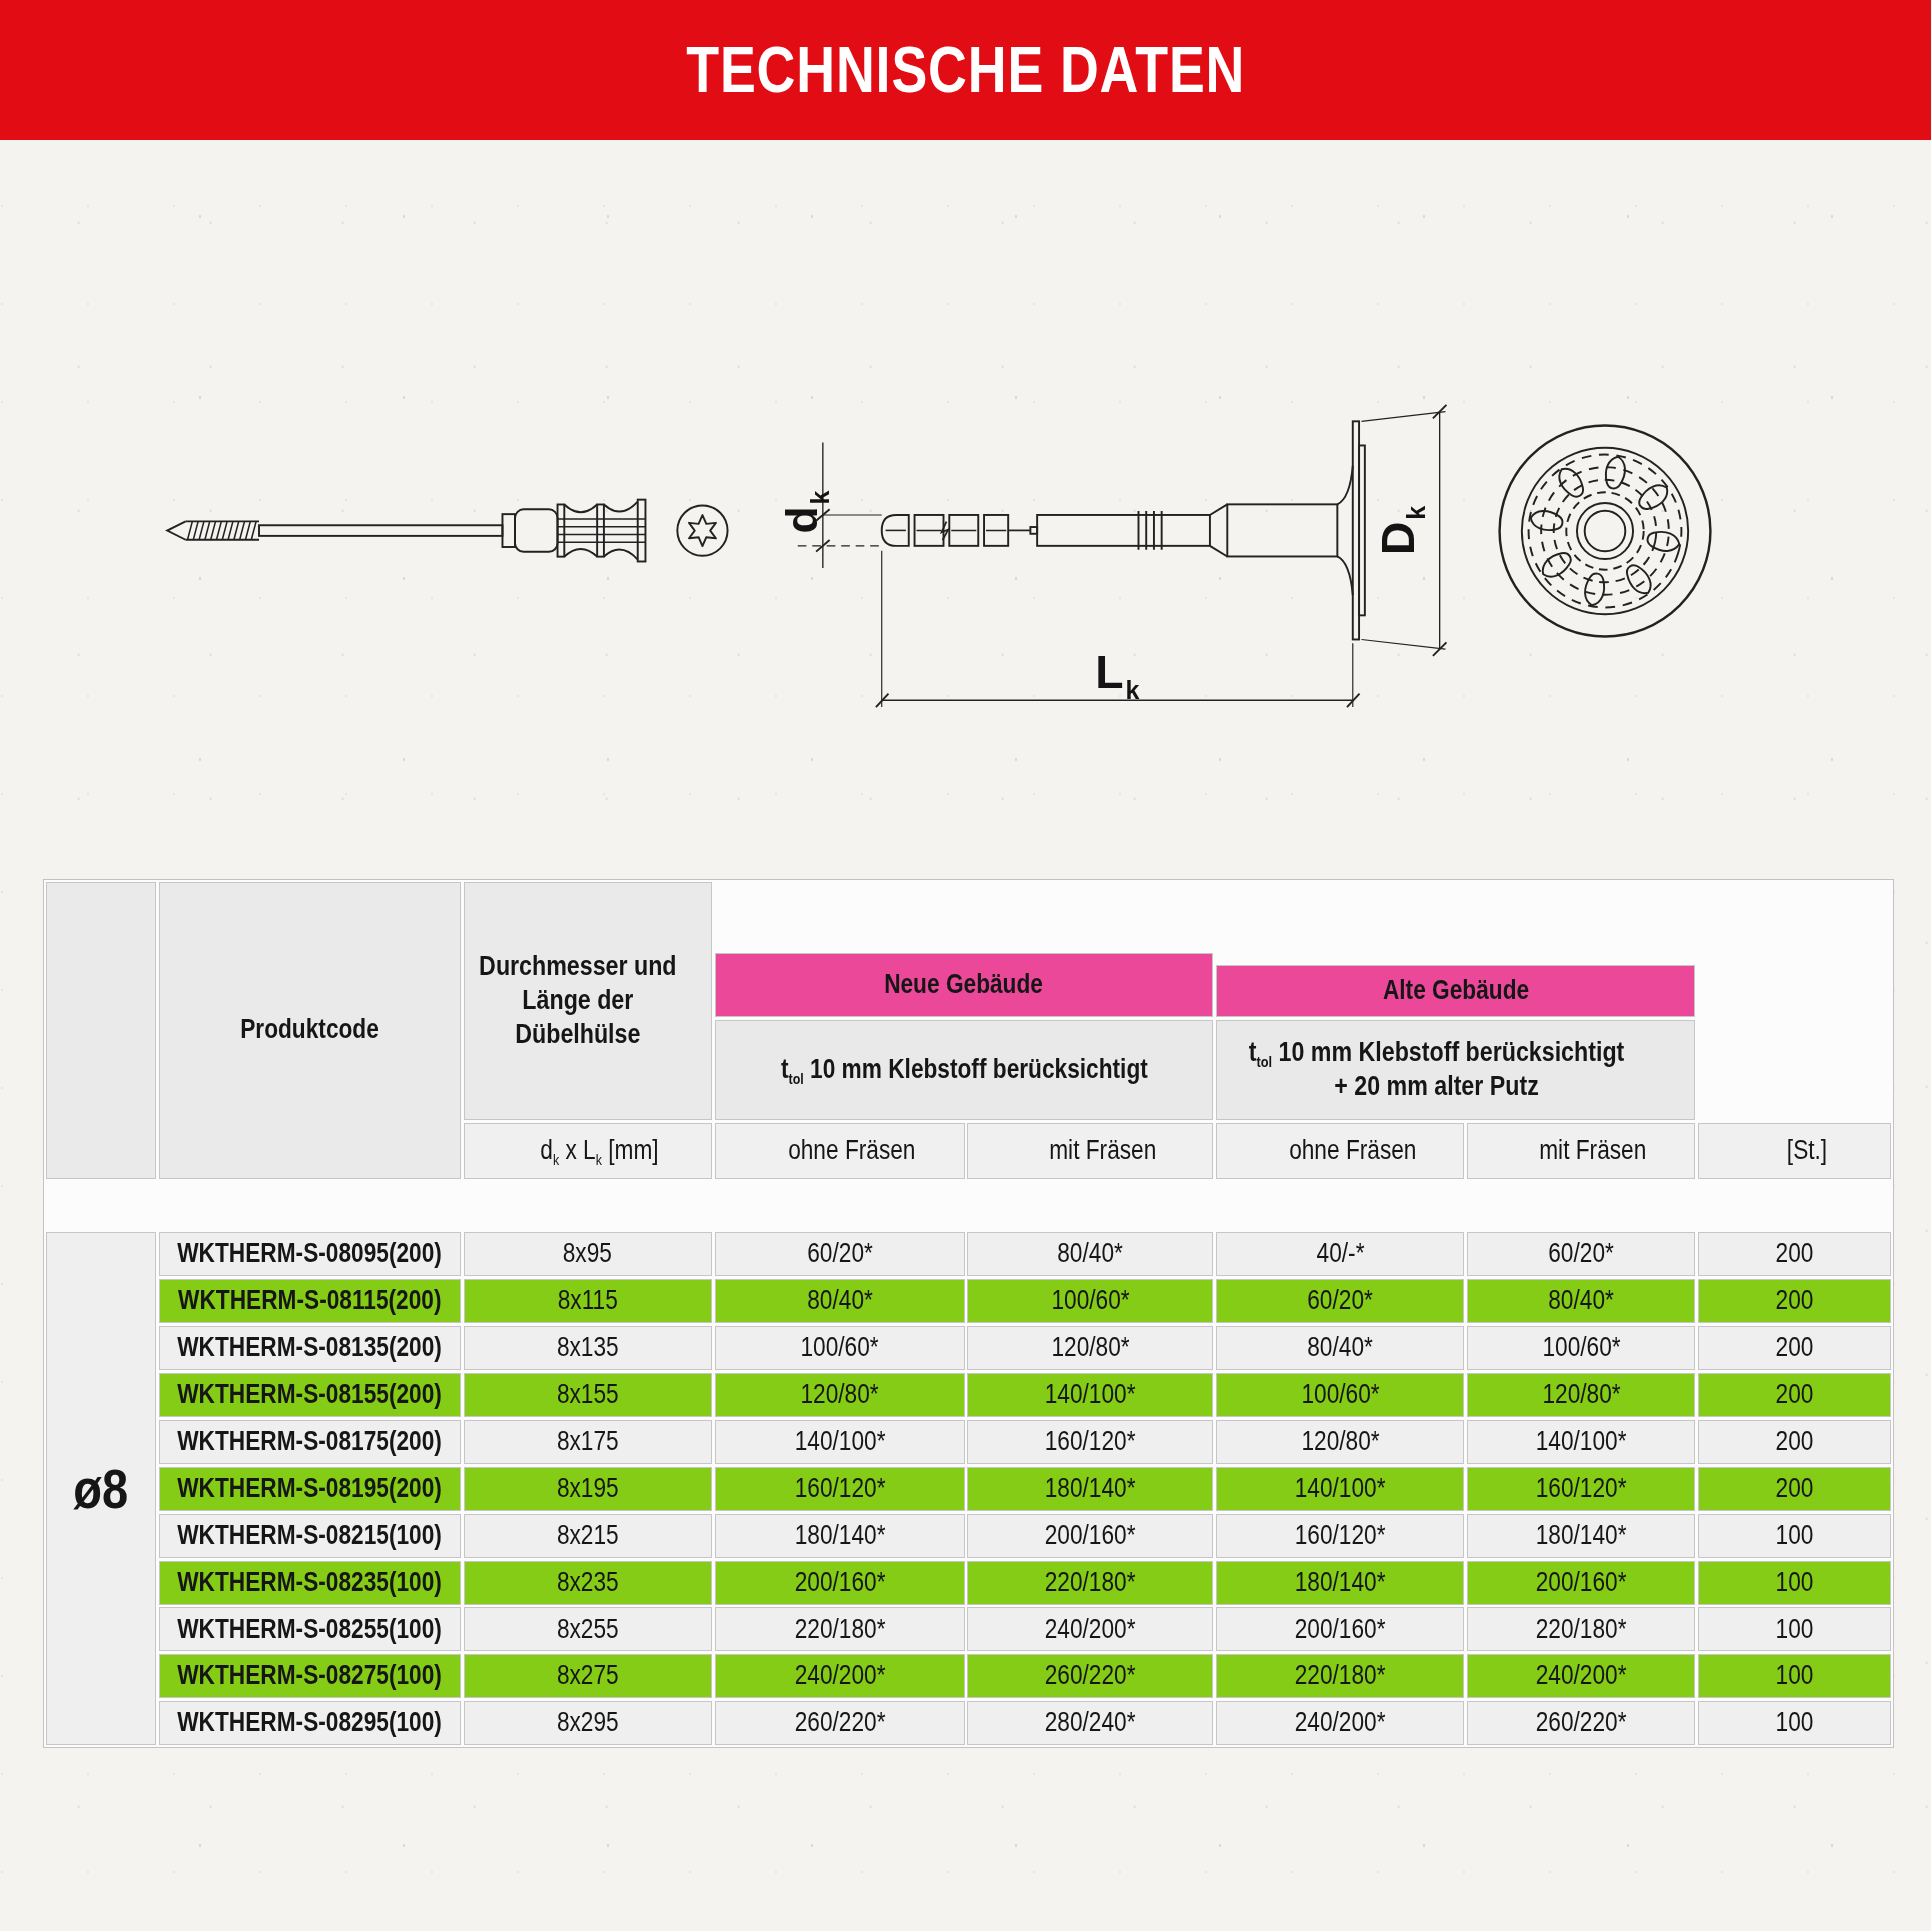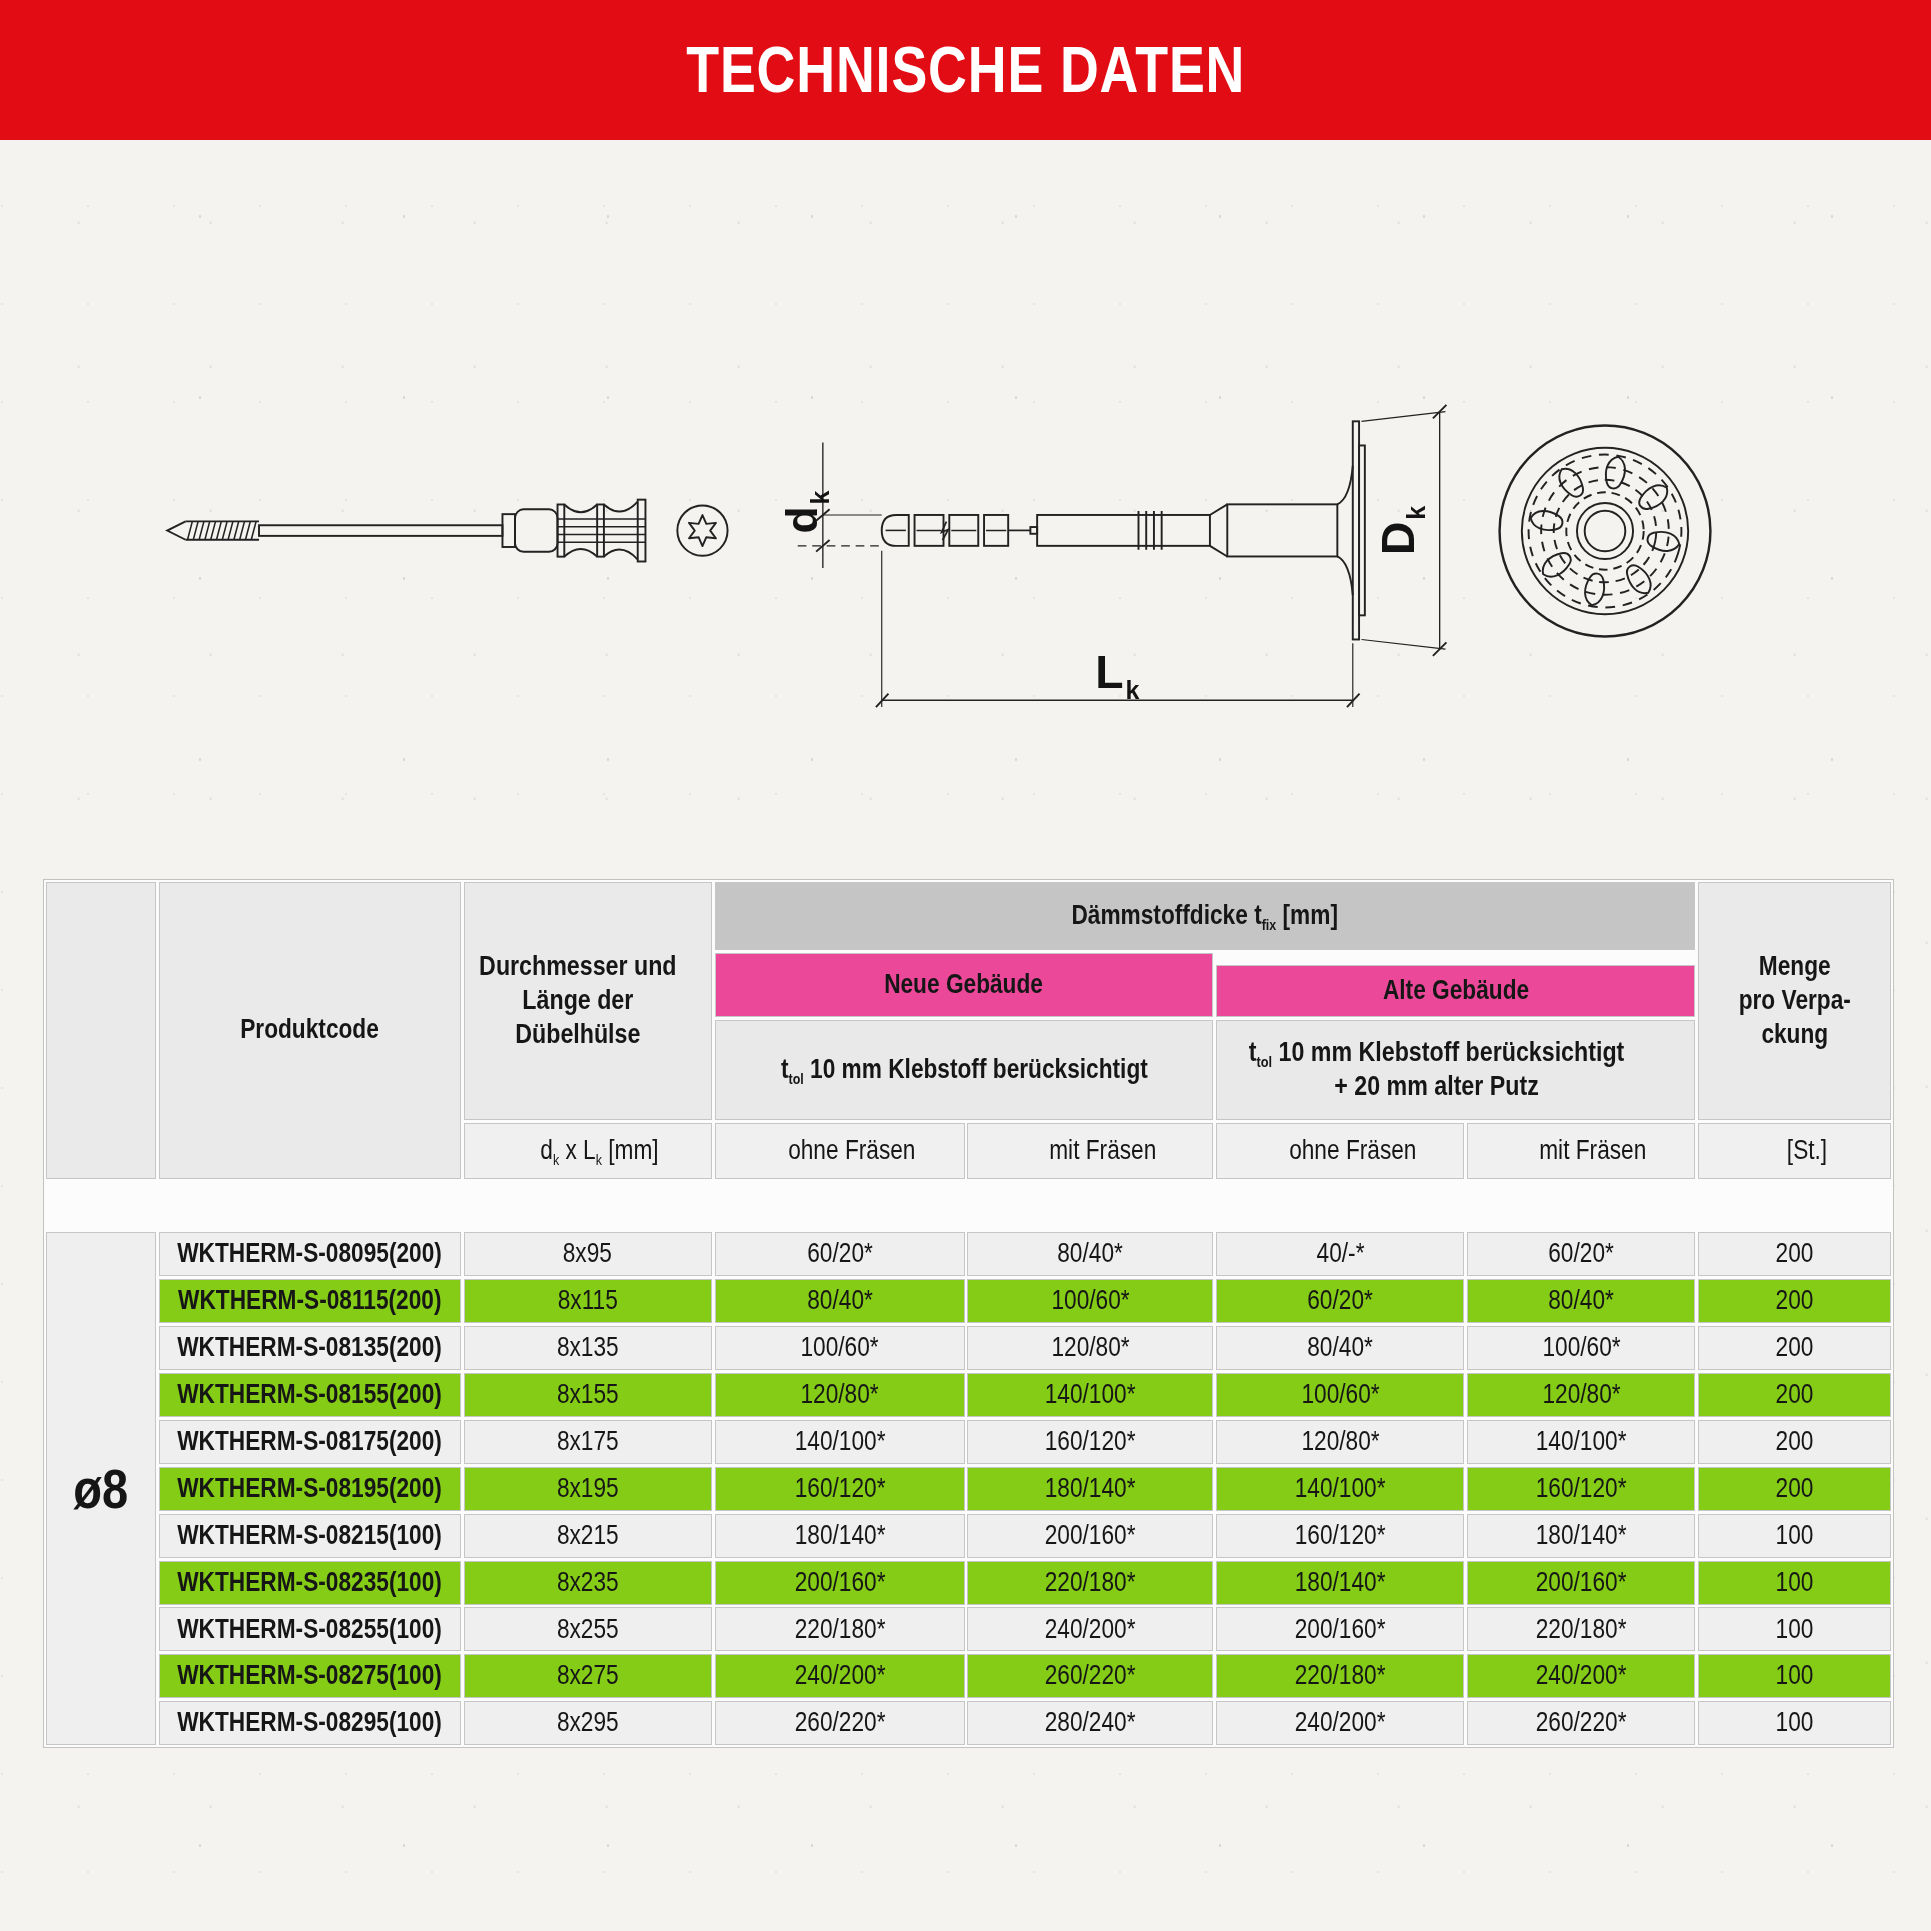--- a/index.html
+++ b/index.html
@@ -176,38 +176,32 @@
   </div>
 
   <div class="tgrid" id="tgrid">
     <div class="cell hdr c-empty"></div>
     <div class="cell hdr c-durch">
         <span class="cnb">Durchmesser und Länge der Dübelhülse</span>
       </div>
     <div class="cell hdr c-prod">
         <span class="cn">Produktcode</span>
       </div>
-    <div class="cell band1 c-damm">
-      <span class="cn"><span>Dämmstoffdicke t</span><sub>fix</sub><span> [mm]</span></span>
-    </div>
     <div class="cell band2 c-neue">
         <span class="cn">Neue Gebäude</span>
       </div>
     <div class="cell band2 c-alte">
         <span class="cn">Alte Gebäude</span>
       </div>
     <div class="cell band3 c-klebn">
       <span class="cn"><span>t</span><sub>tol</sub><span> 10 mm Klebstoff berücksichtigt</span></span>
     </div>
     <div class="cell band3 c-kleba">
       <span class="cnb" style="text-align:center;"><span>t</span><sub>tol</sub><span> 10 mm Klebstoff berücksichtigt</span><br><span>+ 20 mm alter Putz</span></span>
     </div>
-    <div class="cell hdr c-menge">
-      <span class="cn" style="white-space:normal;"><span>Menge</span><br><span>pro Verpa-</span><br><span>ckung</span></span>
-    </div>
     <div class="cell units c-udim">
       <span class="cn"><span>d</span><sub>k</sub><span> x L</span><sub>k</sub><span> [mm]</span></span>
     </div>
     <div class="cell units c-u1">
         <span class="cn">ohne Fräsen</span>
       </div>
     <div class="cell units c-u2">
         <span class="cn">mit Fräsen</span>
       </div>
     <div class="cell units c-u3">

